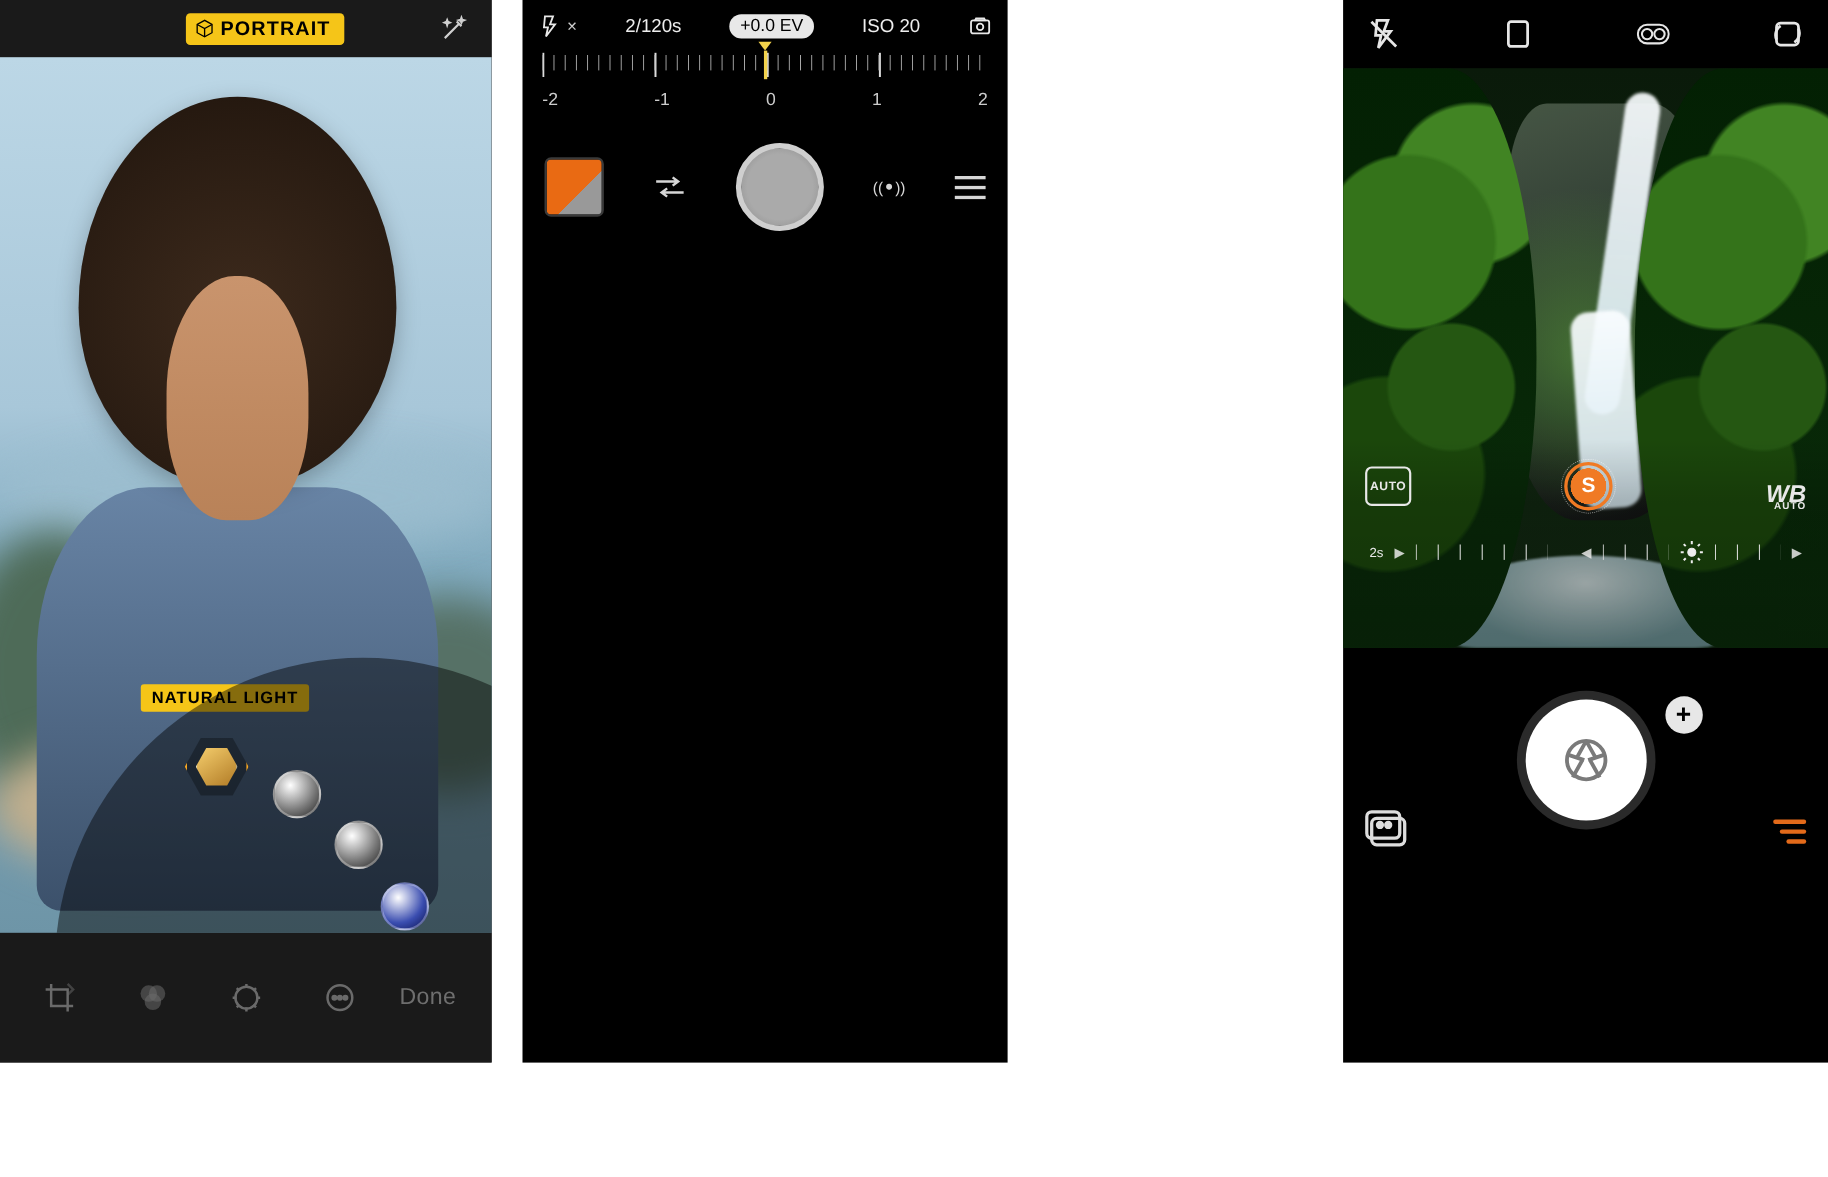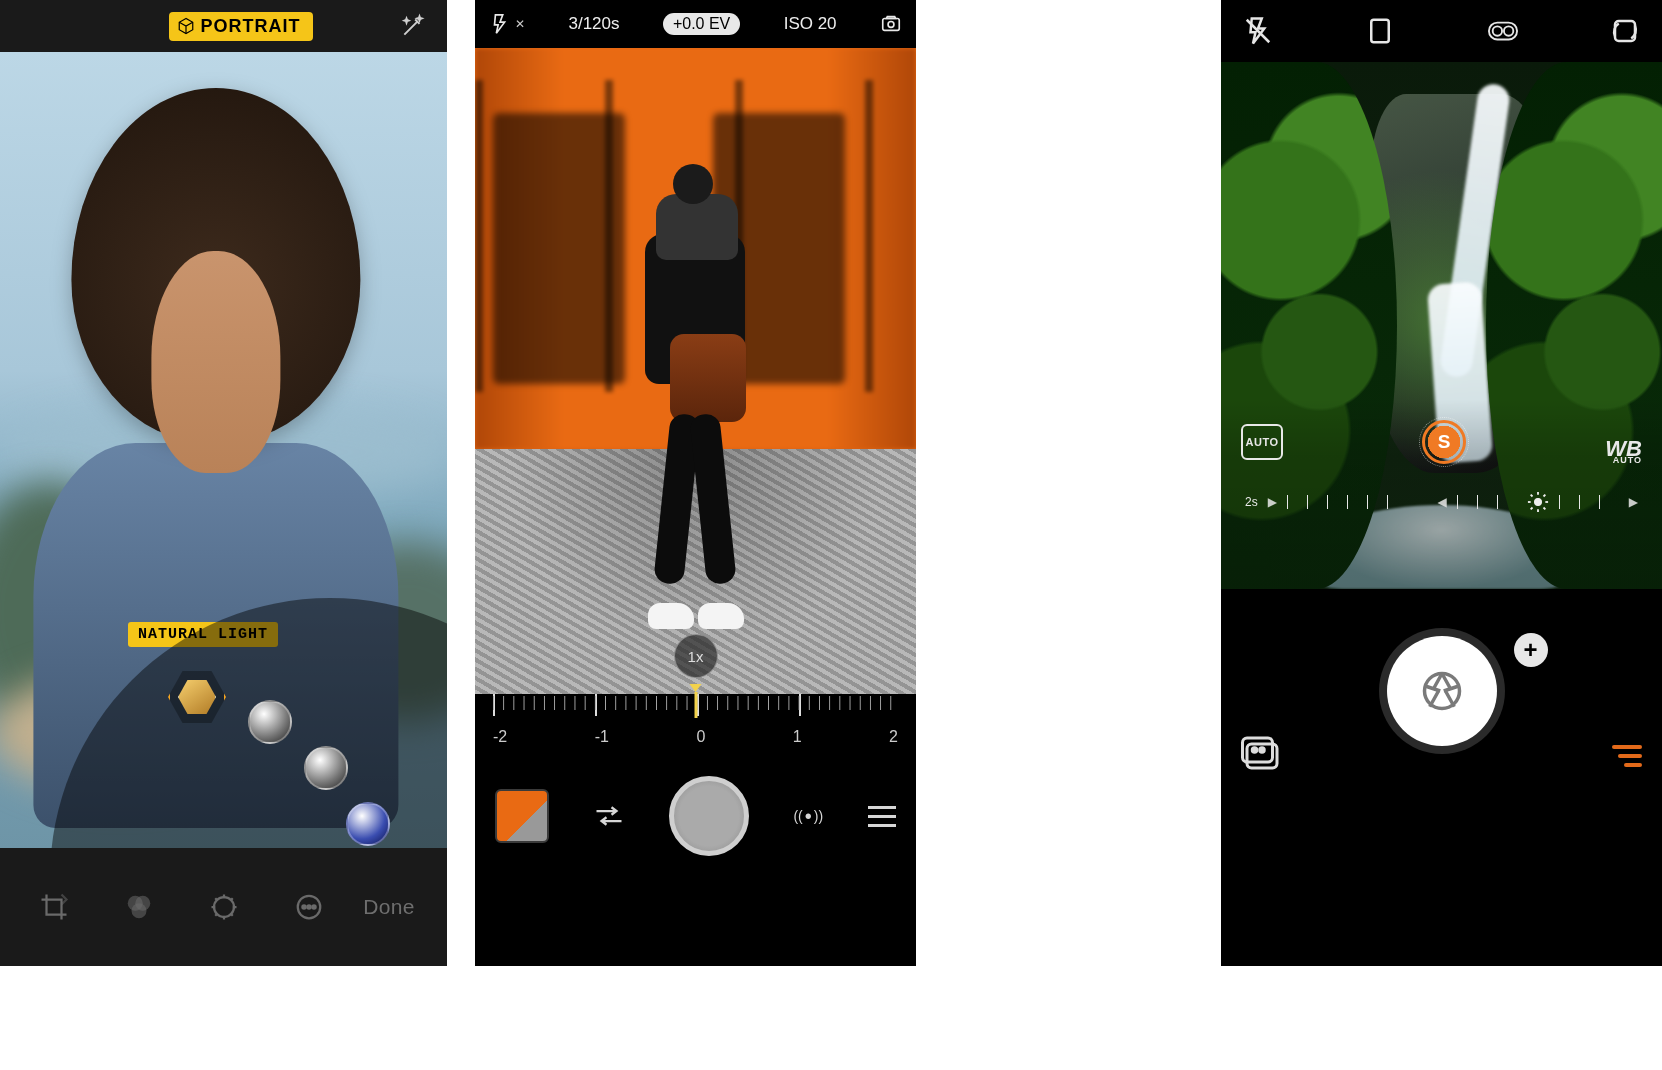--- a/index.html
+++ b/index.html
@@ -38,21 +38,20 @@
   }
   .portrait-badge svg { width:18px; height:18px; }
   .wand-btn {
     position:absolute; right:18px; top:10px;
     width:32px; height:32px; display:flex; align-items:center; justify-content:center;
   }
   .wand-btn svg { width:26px; height:26px; stroke:#cfcfcf; fill:none; stroke-width:1.8; }
   .a-viewport {
     position:relative; width:100%; height:796px; overflow:hidden;
     background:linear-gradient(to bottom,#bcd7e6 0%,#a8c7d9 40%,#7fa9bd 60%,#6e95a7 100%);
-    font-family:Liberation Mono, monospace;
   }
   
   .a-bg-blob { position:absolute; border-radius:50%; filter:blur(18px); }
   .a-bg-blob.p1 { left:-40px; top:430px; width:180px; height:260px; background:#4e6b58; }
   .a-bg-blob.p2 { left:-10px; top:620px; width:260px; height:120px; background:#c2b08f; }
   .a-bg-blob.p3 { right:-60px; top:490px; width:200px; height:180px; background:#567166; }
   .a-bg-blob.p4 { left:160px; top:460px; width:100px; height:200px; background:#3c5548; }
   .a-bg-blob.p5 { left:0; top:350px; width:450px; height:100px; background:#9ebfd0; opacity:.7;}
   
   .subject { position:absolute; left:50%; top:36px; transform:translateX(-52%); width:380px; height:740px; }
@@ -388,52 +387,32 @@
 </div>
 
 <div class="phone panel-b">
   <div class="b-top">
     <div class="seg">
       <svg viewBox="0 0 24 24">
           <path d="M7 2h8l-3 8h5L8 22l2-9H6z"></path>
         </svg>
       <span style="font-size:12px;color:#ccc">✕</span>
     </div>
-    <span>3/120s</span>
+    <span>2/120s</span>
     <span class="ev-pill">+0.0 EV</span>
     <span>ISO 20</span>
     <div class="seg">
       <svg viewBox="0 0 24 24">
           <rect x="3" y="6" width="18" height="13" rx="2"></rect>
           <circle cx="12" cy="12.5" r="3.2"></circle>
           <path d="M8 4h8l1 2H7z"></path>
         </svg>
     </div>
   </div>
 
-  <div class="b-viewport">
-    <div class="train"></div>
-    <div class="train-window" style="left:4%;width:30%"></div>
-    <div class="train-window" style="left:54%;width:30%"></div>
-    <div class="yellow-line"></div>
-    <div class="platform"></div>
-    <div class="person">
-      <div class="p-body"></div>
-      <div class="p-scarf"></div>
-      <div class="p-head"></div>
-      <div class="p-bag"></div>
-      <div class="p-legL"></div>
-        <div class="p-legR"></div>
-      <div class="p-shoeL"></div>
-        <div class="p-shoeR"></div>
-    </div>
-    <div class="zoom-chip">
-      <span>1x</span>
-    </div>
-  </div>
 
   <div>
     <div class="b-ruler">
       <div class="b-ruler-ticks"></div>
       <div class="b-ruler-marker"></div>
       <div class="b-ruler-labels">
         <span>-2</span>
         <span>-1</span>
         <span>0</span>
         <span>1</span>

